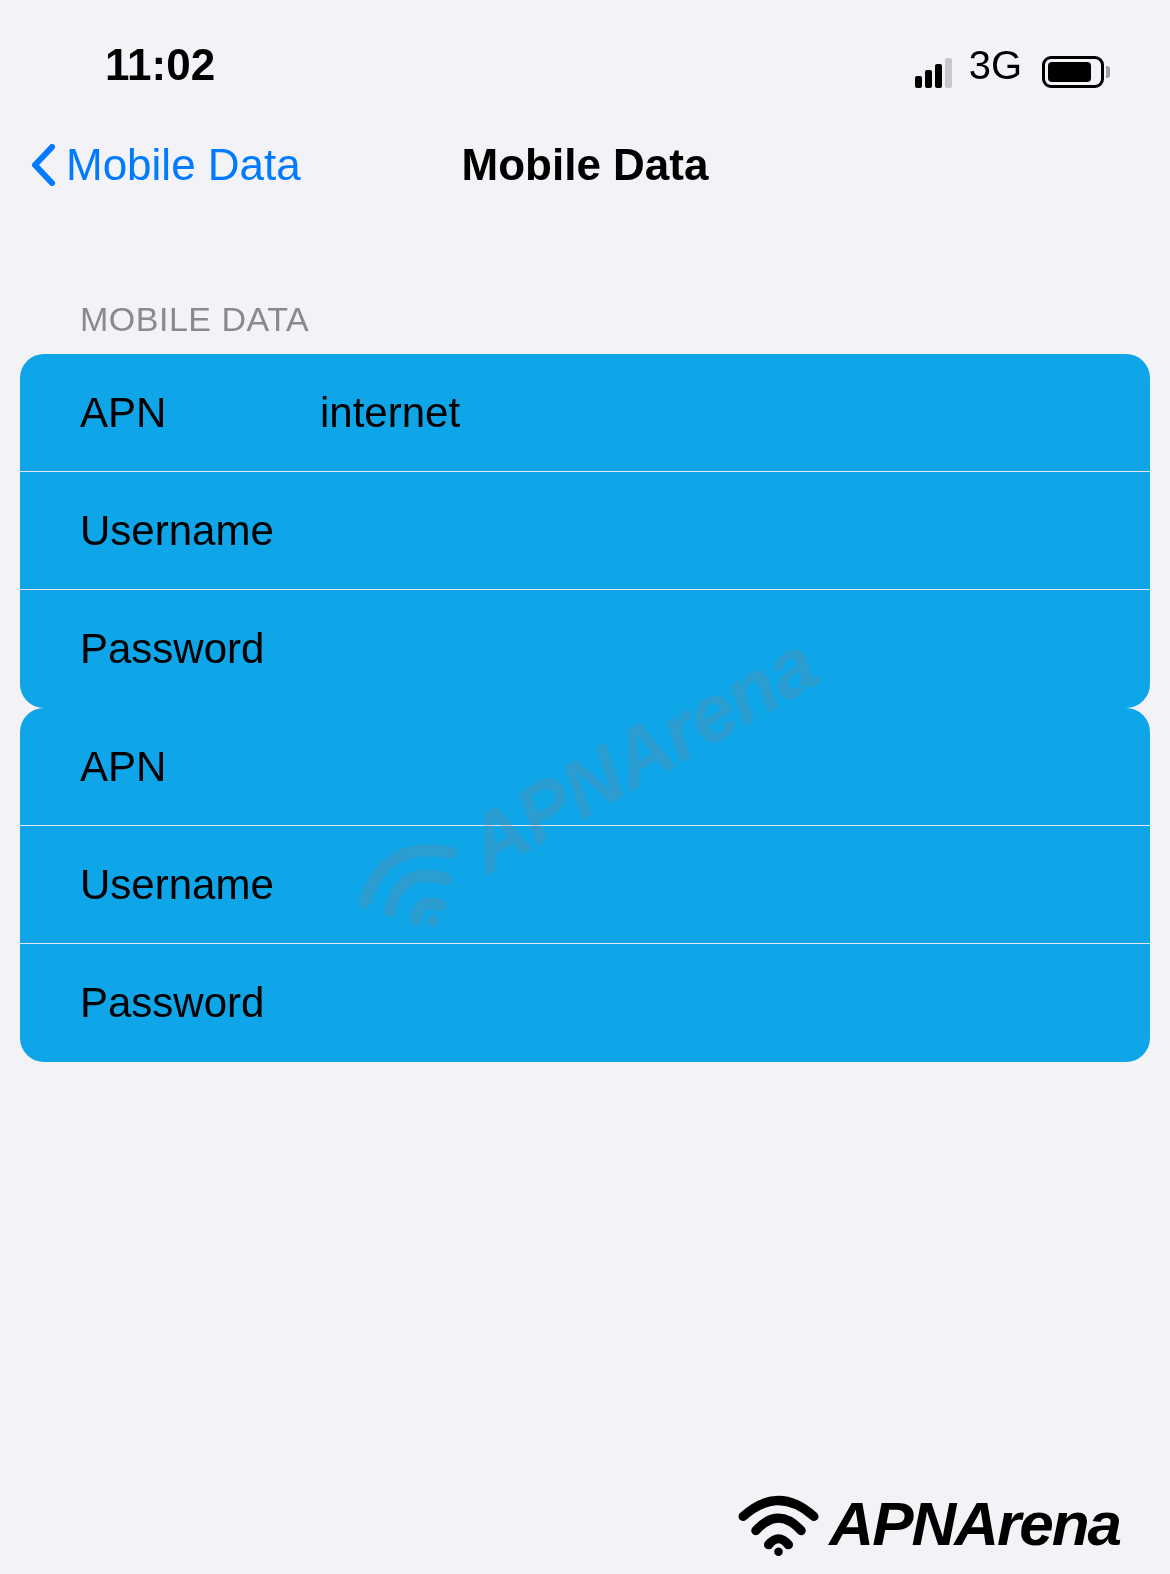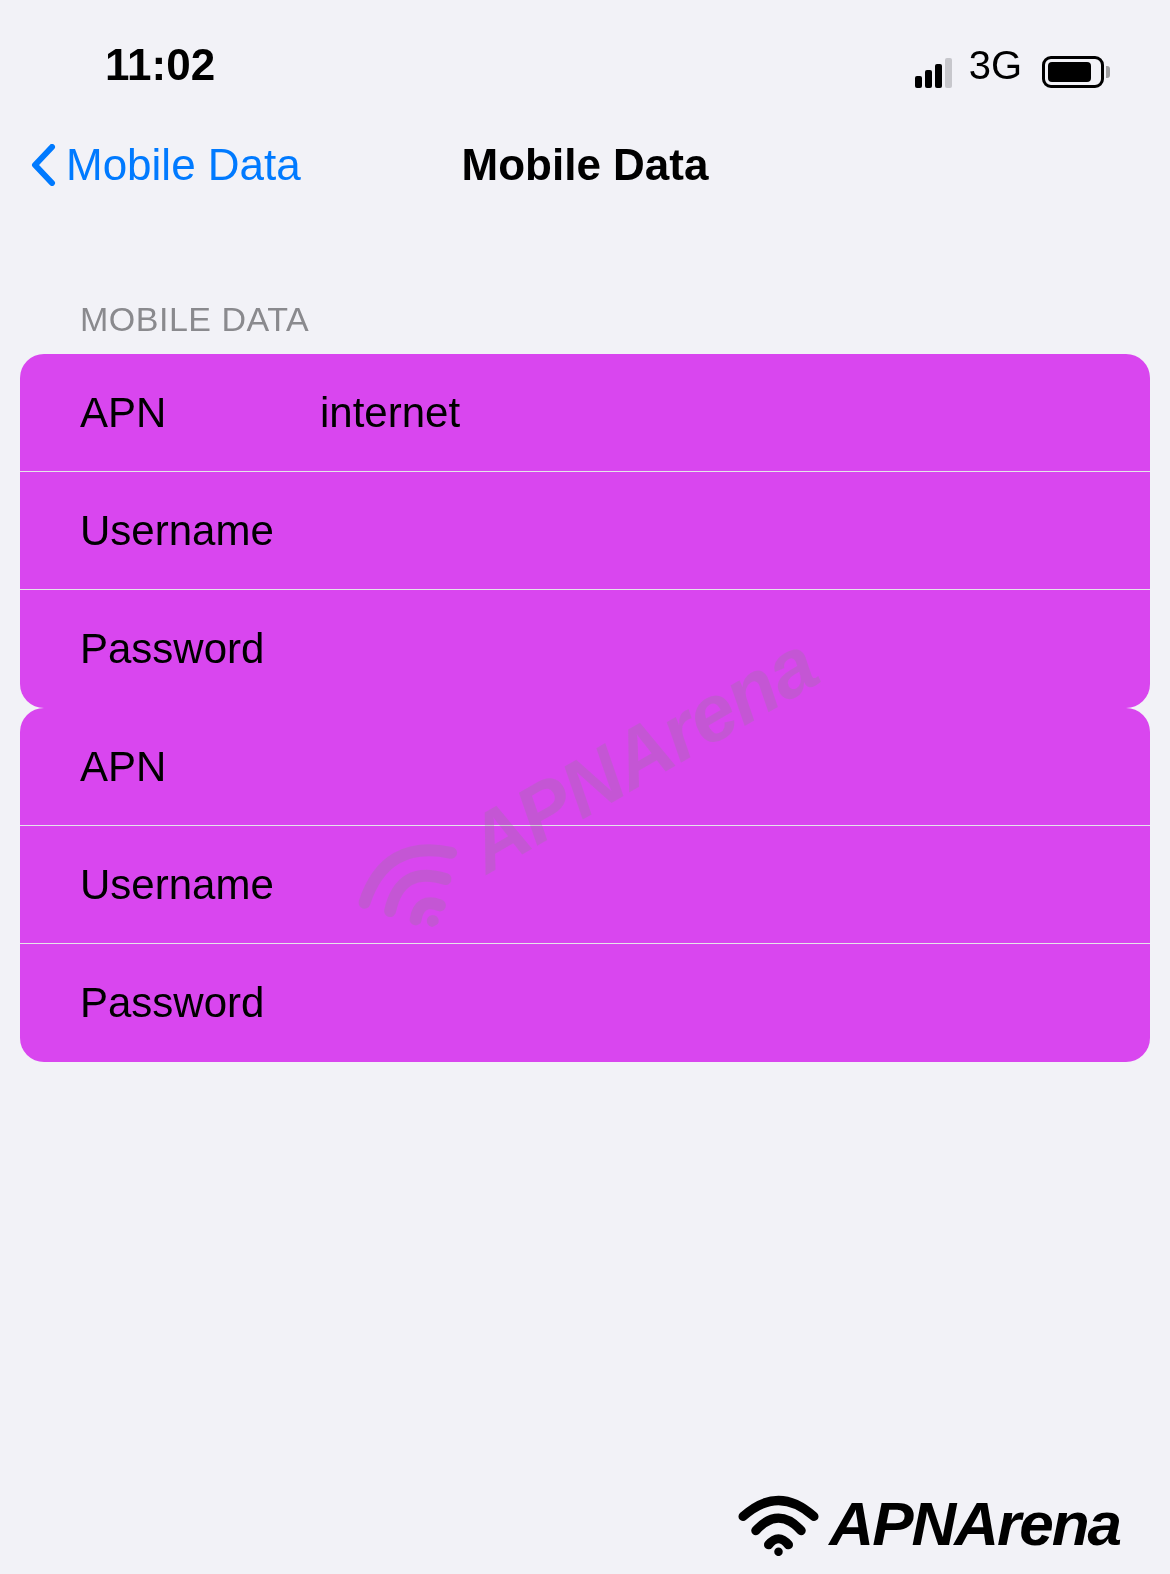--- a/index.html
+++ b/index.html
@@ -114,21 +114,21 @@
     }
     .section-header {
       font-size: 34px;
       font-weight: 400;
       color: #8a8a8e;
       text-transform: uppercase;
       letter-spacing: 0.5px;
       padding: 70px 60px 15px 60px;
     }
     .section-card {
-      background: #d946ef;
+      background: #0ea5e9;
       border-radius: 24px;
       overflow: hidden;
     }
     .row {
       display: flex;
       align-items: center;
       min-height: 118px;
       padding: 0 60px;
       border-bottom: 1px solid #e5e5ea;
     }

